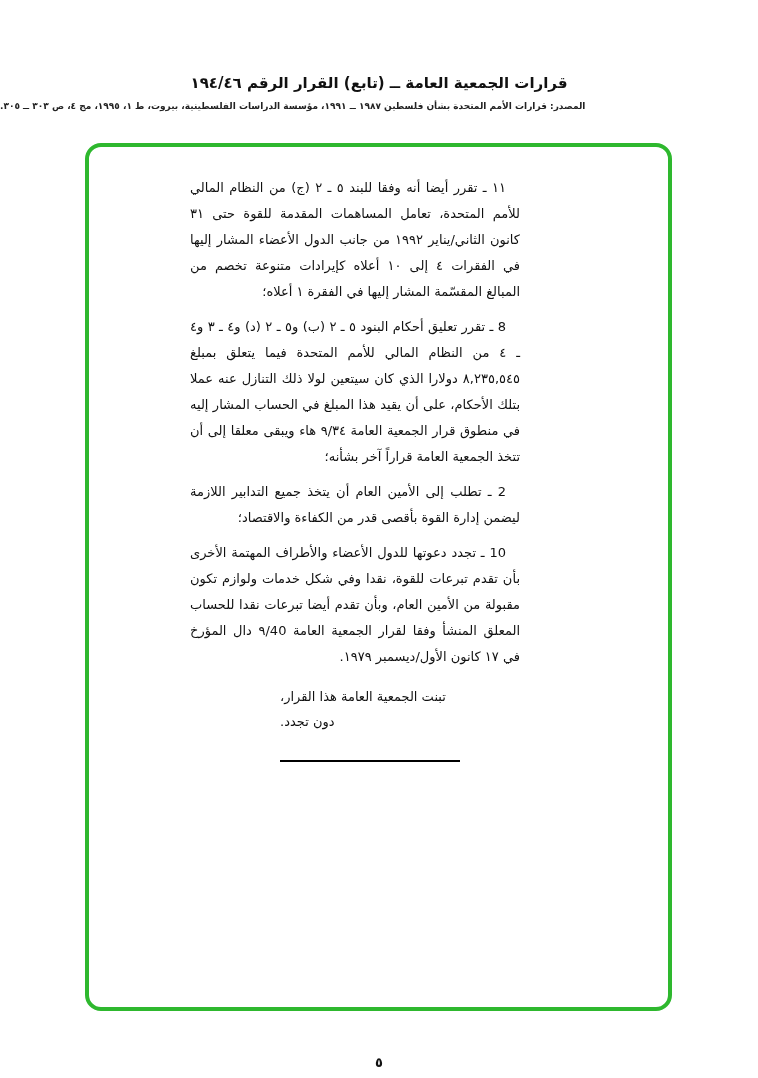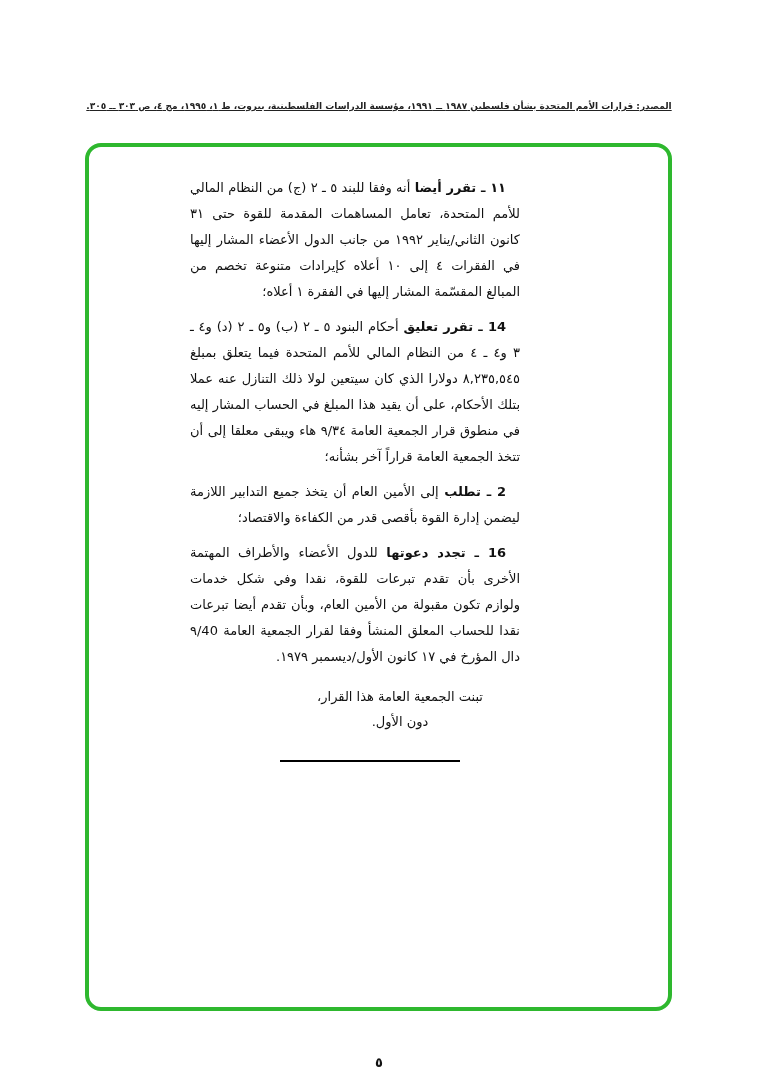--- a/index.html
+++ b/index.html
@@ -13,93 +13,93 @@
     overflow:hidden;
   }
   .title {
     position:absolute; top:74px; left:0; right:0;
     text-align:center;
     font-size:15px; font-weight:bold;
     letter-spacing:0.2px;
   }
   .source {
     position:absolute; top:101px; left:0; right:0;
-    text-align:center;
+    text-align:left;
     font-size:9px; font-weight:bold;
     color:#222;
-    text-decoration:underline;
   }
   .box {
     position:absolute; left:85px; top:143px;
     width:587px; height:868px;
     border:4px solid #2eb82e;
     border-radius:16px;
     box-sizing:border-box;
     background:#ffffff;
   }
   .content {
     padding:28px 148px 0 101px;
     font-size:13px;
     line-height:26px;
     text-align:justify;
   }
   .para { margin:0 0 9px 0; text-indent:14px; }
-  .para b { font-weight:bold; }
+  .para b { font-weight:normal; }
   .closing {
     margin-top:14px;
     padding-left:90px;
-    text-align:center;
+    text-align:left;
     line-height:25px;
   }
   .divider {
     width:180px; height:0;
     border-top:2px solid #000;
     margin:26px auto 0 auto;
     transform:translateX(15px);
   }
   .pagenum {
     position:absolute; bottom:8px; left:0; right:0;
     text-align:center;
     font-size:13px; font-weight:bold;
   }
 </style>
 </head>
 <body>
 
 <div class="page">
 
+  <div class="title">قرارات الجمعية العامة ــ (تابع) القرار الرقم ١٩٤/٤٦</div>
 
   <div class="source">المصدر: قرارات الأمم المتحدة بشأن فلسطين ١٩٨٧ ــ ١٩٩١، مؤسسة الدراسات الفلسطينية، بيروت، ط ١، ١٩٩٥، مج ٤، ص ٣٠٣ ــ ٣٠٥.</div>
 
   <div class="box" style="border-color: rgb(46, 184, 46);">
     <div class="content">
 
       <p class="para">
         <b>١١ ـ تقرر أيضا</b>
         <span>أنه وفقا للبند ٥ ـ ٢ (ج) من النظام المالي للأمم المتحدة، تعامل المساهمات المقدمة للقوة حتى ٣١ كانون الثاني/يناير ١٩٩٢ من جانب الدول الأعضاء المشار إليها في الفقرات ٤ إلى ١٠ أعلاه كإيرادات متنوعة تخصم من المبالغ المقسّمة المشار إليها في الفقرة ١ أعلاه؛</span>
       </p>
 
       <p class="para">
-        <b>14 ـ تقرر تعليق</b>
+        <b>8 ـ تقرر تعليق</b>
         <span>أحكام البنود ٥ ـ ٢ (ب) و٥ ـ ٢ (د) و٤ ـ ٣ و٤ ـ ٤ من النظام المالي للأمم المتحدة فيما يتعلق بمبلغ ٨,٢٣٥,٥٤٥ دولارا الذي كان سيتعين لولا ذلك التنازل عنه عملا بتلك الأحكام، على أن يقيد هذا المبلغ في الحساب المشار إليه في منطوق قرار الجمعية العامة ٩/٣٤ هاء ويبقى معلقا إلى أن تتخذ الجمعية العامة قراراً آخر بشأنه؛</span>
       </p>
 
       <p class="para">
         <b>2 ـ تطلب</b>
         <span>إلى الأمين العام أن يتخذ جميع التدابير اللازمة ليضمن إدارة القوة بأقصى قدر من الكفاءة والاقتصاد؛</span>
       </p>
 
       <p class="para">
-        <b>16 ـ تجدد دعوتها</b>
+        <b>10 ـ تجدد دعوتها</b>
         <span>للدول الأعضاء والأطراف المهتمة الأخرى بأن تقدم تبرعات للقوة، نقدا وفي شكل خدمات ولوازم تكون مقبولة من الأمين العام، وبأن تقدم أيضا تبرعات نقدا للحساب المعلق المنشأ وفقا لقرار الجمعية العامة ٩/40 دال المؤرخ في ١٧ كانون الأول/ديسمبر ١٩٧٩.</span>
       </p>
 
       <div class="closing">
         <div>تبنت الجمعية العامة هذا القرار،</div>
-        <div>دون الأول.</div>
+        <div>دون تجدد.</div>
       </div>
 
       <div class="divider"></div>
 
     </div>
   </div>
 
   <div class="pagenum">٥</div>
 
 </div>

